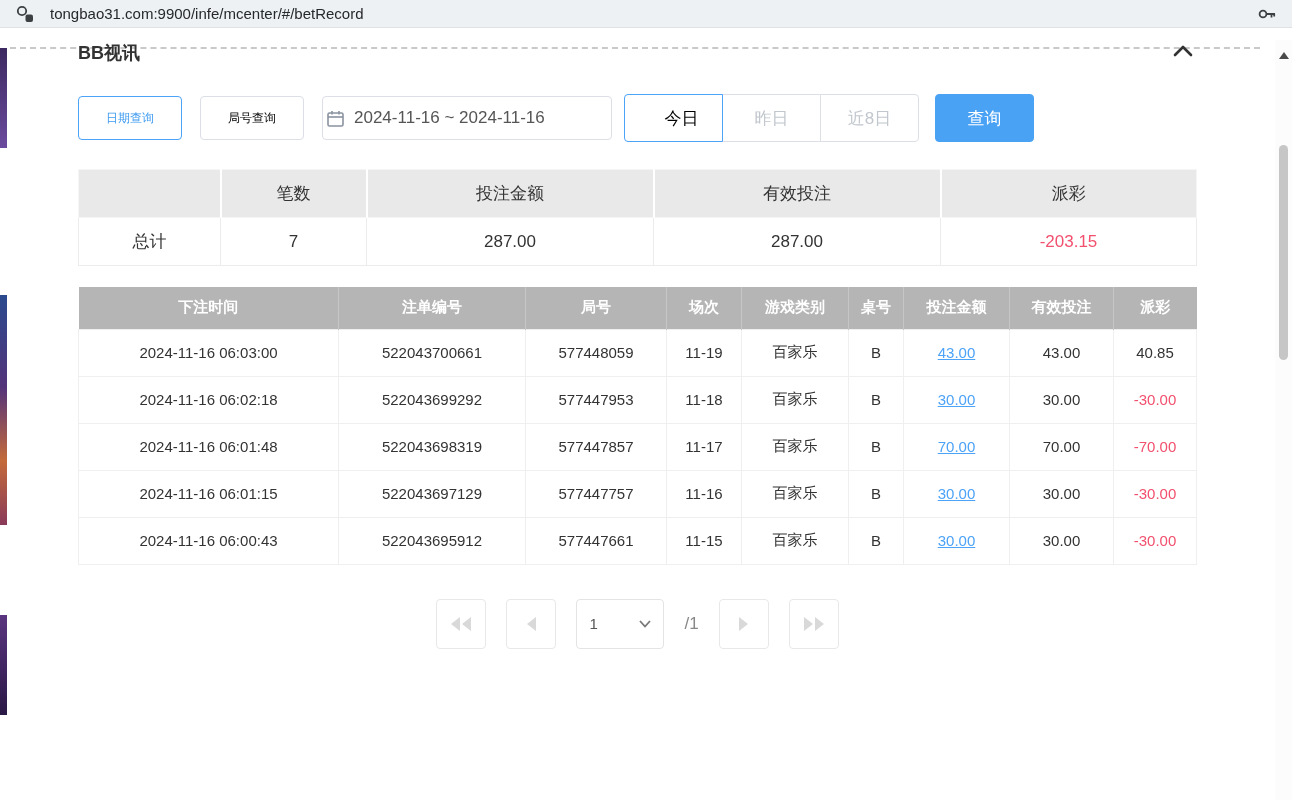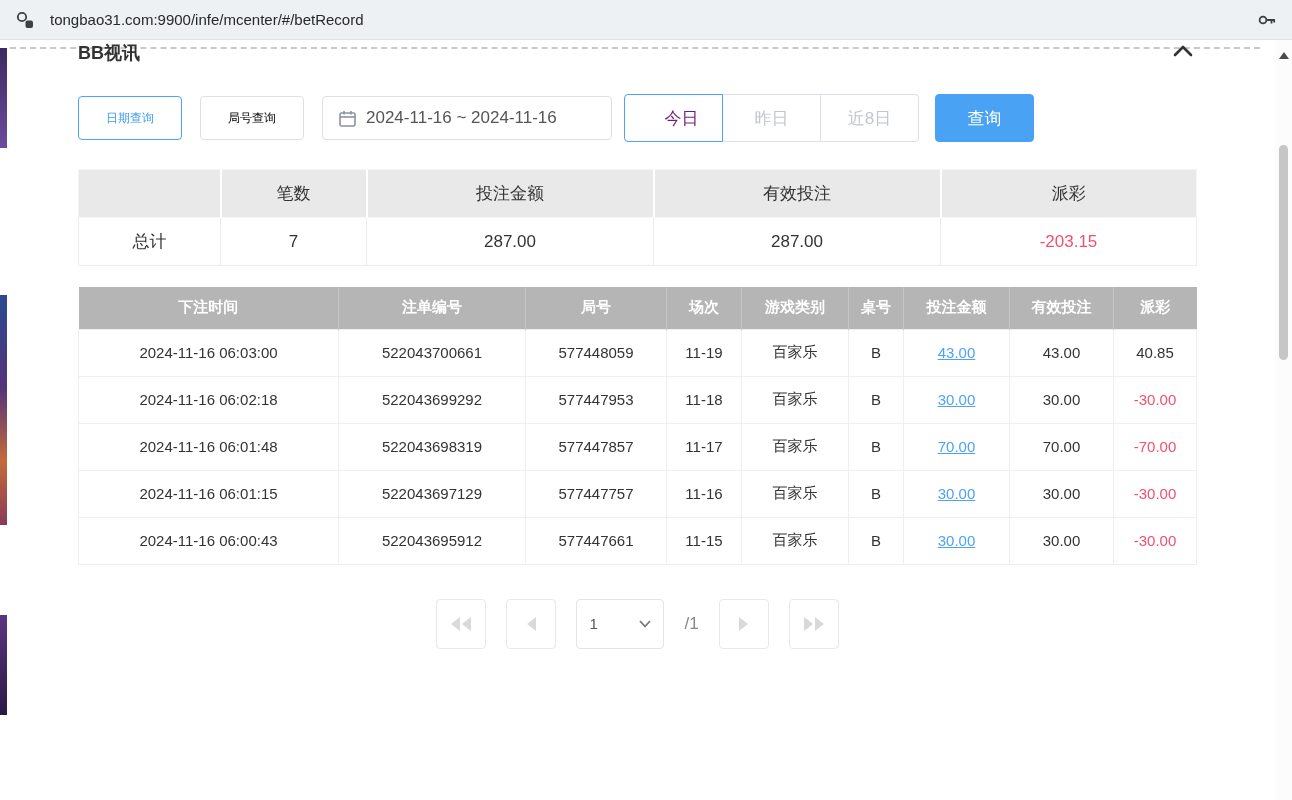--- a/index.html
+++ b/index.html
@@ -4,21 +4,21 @@
 <style>
   * { box-sizing: border-box; margin: 0; padding: 0; }
   html,body { width:1292px; height:800px; overflow:hidden; }
   body {
     font-family: "Liberation Sans", "DejaVu Sans", sans-serif;
     background:#ffffff; position:relative; color:#333;
   }
 
   
   .browser-bar{
-    position:absolute; top:0; left:0; right:0; height:40px;
+    position:absolute; top:0; left:0; right:0; height:28px;
     background:#eef1f4; border-bottom:1px solid #dfe1e5;
     display:flex; align-items:center; padding:0 14px; z-index:30;
   }
   .bar-icon{ width:22px; height:22px; display:flex; align-items:center; justify-content:center; cursor:pointer; }
   .url-text{ margin-left:14px; font-size:15px; color:#26282c; flex:1; white-space:nowrap; }
   .key-icon{ margin-left:auto; }
 
   
   .edge-strip{ position:absolute; left:0; width:7px; z-index:5; }
   .strip1{ top:48px; height:100px; background:linear-gradient(180deg,#3c2960,#6b4b9e); }
@@ -40,29 +40,29 @@
   .collapse-btn{ cursor:pointer; padding:4px; }
 
   
   .filter-row{ margin-top:28px; display:flex; align-items:center; }
   .btn{ background:#fff; border:1px solid #dcdfe6; border-radius:4px; font-size:12px;
         display:inline-flex; align-items:center; justify-content:center; cursor:pointer;
         font-family:inherit; }
   .btn-date{ width:104px; height:44px; border-color:#4da3f7; color:#3d9af0; margin-right:18px; }
   .btn-round{ width:104px; height:44px; color:#000000; margin-right:18px; }
   .date-input{ width:290px; height:44px; border:1px solid #dcdfe6; border-radius:4px;
-        display:flex; align-items:center; padding:0 16px; cursor:pointer; background:#fff; }
+        display:flex; align-items:center; padding:0 4px; cursor:pointer; background:#fff; }
   .date-input .cal{ margin-right:10px; display:flex; }
   .date-text{ font-size:17px; color:#555; }
   .btn-group{ display:flex; margin-left:12px; }
   .gbtn{ width:99px; height:48px; border:1px solid #dcdfe6; background:#fff; font-size:17px;
          color:#c2c7ce; margin-left:-1px; cursor:pointer; display:flex; align-items:center; justify-content:center; }
   .gbtn:first-child{ border-radius:4px 0 0 4px; margin-left:0; }
   .gbtn:last-child{ border-radius:0 4px 4px 0; }
-  .gbtn.active{ border-color:#4da3f7; color:#701a75; position:relative; z-index:2;padding-left:16px; }
+  .gbtn.active{ border-color:#4da3f7; color:#000000; position:relative; z-index:2;padding-left:16px; }
   .btn-search{ width:99px; height:48px; margin-left:16px; background:#4aa2f5; border:1px solid #4aa2f5;
          color:#fff; font-size:17px; }
 
   
   table{ border-collapse:collapse; width:100%; }
   .summary-table{ margin-top:27px; font-size:17px; }
   .summary-table th{ background:#e9e9e9; height:48px; font-weight:normal; color:#333;
         border:1px solid #f5f5f5; border-right:2px solid #fff;font-family:Liberation Mono, monospace; }
   .summary-table th:last-child{ border-right:1px solid #f5f5f5; }
   .summary-table td{ height:48px; text-align:center; border:1px solid #ececec; background:#fff; font-size:17px; }

